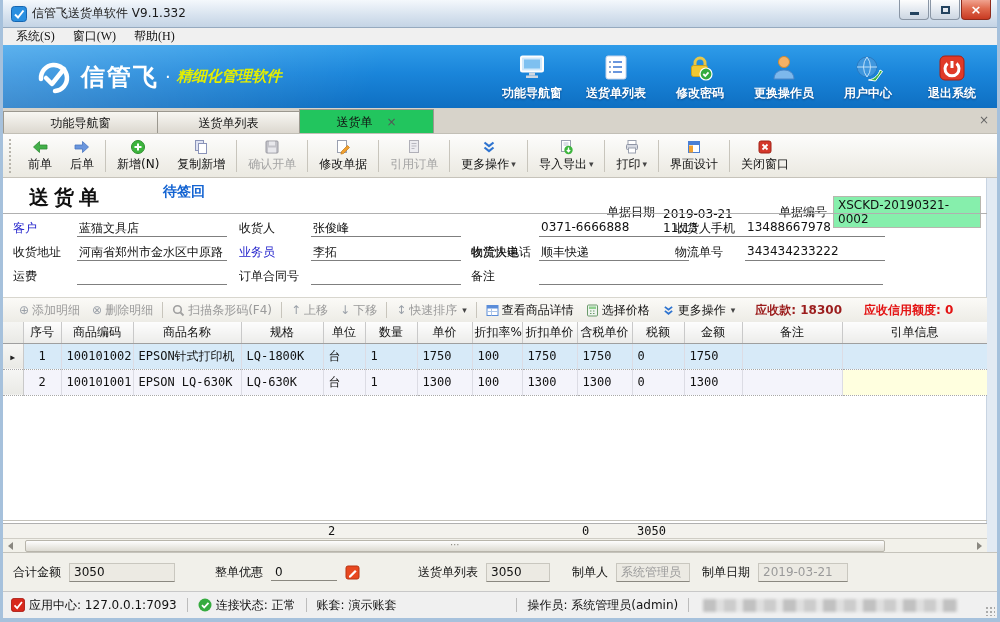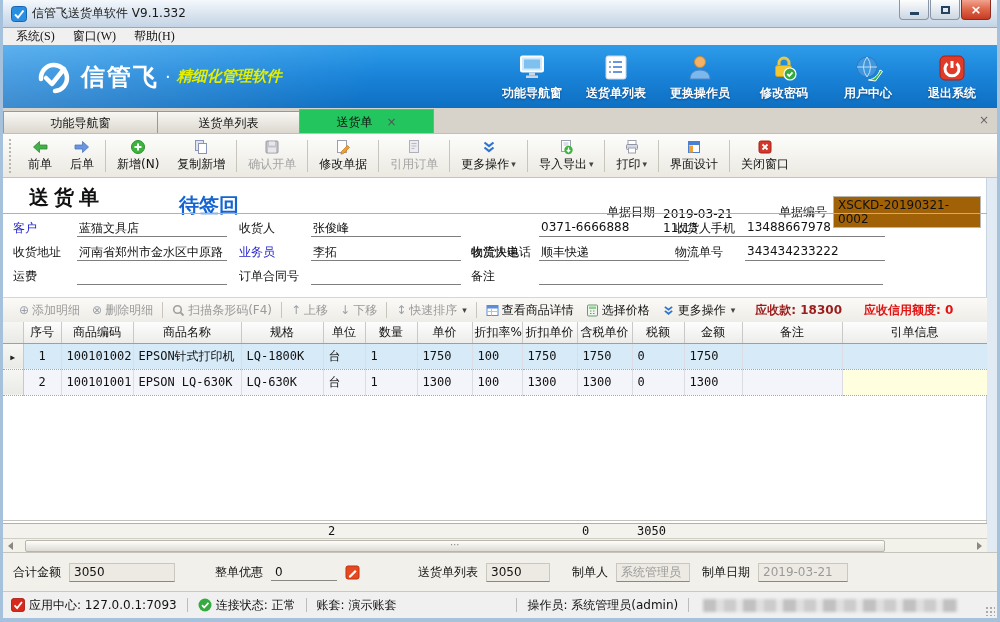--- a/index.html
+++ b/index.html
@@ -50,24 +50,24 @@
   .tb-btn svg{display:block;}
   .tb-btn.disabled{color:#a3a3a3;}
   .tb-caret{color:#444;font-size:9px;margin-left:2px;}
   .tb-sep{width:1px;height:32px;background:#c8c5bc;margin:0 2px;}
   .tb-lab{display:flex;align-items:center;}
   
   .doc{flex:0 0 374px;height:374px;background:#fff;position:relative;}
   .right-gutter{position:absolute;top:0;right:0;width:10px;bottom:0;background:#e2eaf3;border-left:1px solid #c8d4e2;}
   .doc-title{position:absolute;left:26px;top:6px;font-family:"DejaVu Serif","Liberation Serif",serif;
     font-size:20px;font-weight:bold;letter-spacing:5px;}
-  .doc-status{position:absolute;left:160px;top:14px;color:#1464d2;font-weight:bold;font-size:20px;margin-left:16px;}
+  .doc-status{position:absolute;left:160px;top:5px;color:#1464d2;font-weight:bold;font-size:14px;}
   .dh-right{position:absolute;right:16px;top:9px;display:flex;align-items:center;gap:6px;}
   .dh-date{width:108px;border-bottom:1px solid #7f7f7f;padding:0 2px 1px;margin-top:20px;}
-  .dh-no{width:138px;background:#a16207;border:1px solid #b8b6ae;padding:1px 4px;}
+  .dh-no{width:138px;background:#86efac;border:1px solid #b8b6ae;padding:1px 4px;}
   .doc-sep{position:absolute;top:35px;left:0;right:10px;border-top:1px solid #b0b0b0;}
   .fields{position:absolute;top:38px;left:0;right:10px;height:78px;}
   .fl{position:absolute;height:16px;white-space:nowrap;}
   .fl.link{color:#2222cc;}
   .fv{position:absolute;height:16px;border-bottom:1px solid #7f7f7f;padding:0 2px;white-space:nowrap;overflow:hidden;}
   
   .gtb{position:absolute;top:119px;left:0;right:10px;height:24px;background:linear-gradient(#fbfaf7,#edece6);
     border-top:1px solid #d8d6ce;border-bottom:1px solid #c9c7bf;display:flex;align-items:center;padding-left:10px;}
   .g-btn{display:flex;align-items:center;gap:3px;padding:0 6px;cursor:pointer;white-space:nowrap;}
   .g-btn.disabled{color:#9a9a9a;}
@@ -169,33 +169,33 @@
       <div class="bact">
         <svg width="30" height="30" viewBox="0 0 30 30">
             <rect x="5" y="3" width="20" height="23" rx="2" fill="#fff" stroke="#c8d4ea"></rect>
             <path d="M12 9h9M12 14h9M12 19h9" stroke="#6a96dd" stroke-width="2"></path>
             <path d="M8 9h2M8 14h2M8 19h2" stroke="#8aa8d8" stroke-width="2"></path>
           </svg>
         <span>送货单列表</span>
       </div>
       <div class="bact">
         <svg width="30" height="30" viewBox="0 0 30 30">
-            <circle cx="15" cy="9" r="5.5" fill="#f4b266" stroke="#d08a30"></circle>
-            <path d="M5 26c0-6 4.5-9 10-9s10 3 10 9z" fill="#7db8ec" stroke="#4a86c8"></path>
-          </svg>
-        <span>更换操作员</span>
-      </div>
-      <div class="bact">
-        <svg width="30" height="30" viewBox="0 0 30 30">
             <path d="M10 14v-4a5 5 0 0 1 10 0v4" fill="none" stroke="#e8c84a" stroke-width="3"></path>
             <rect x="6.5" y="12.5" width="16" height="11" rx="2" fill="#f2c832" stroke="#caa21e"></rect>
             <circle cx="21" cy="21" r="6" fill="#35ab3f" stroke="#fff" stroke-width="1.2"></circle>
             <path d="M18.3 21l2 2 3.2-3.6" stroke="#fff" stroke-width="1.8" fill="none"></path>
           </svg>
         <span>修改密码</span>
+      </div>
+      <div class="bact">
+        <svg width="30" height="30" viewBox="0 0 30 30">
+            <circle cx="15" cy="9" r="5.5" fill="#f4b266" stroke="#d08a30"></circle>
+            <path d="M5 26c0-6 4.5-9 10-9s10 3 10 9z" fill="#7db8ec" stroke="#4a86c8"></path>
+          </svg>
+        <span>更换操作员</span>
       </div>
       <div class="bact">
         <svg width="30" height="30" viewBox="0 0 30 30">
             <circle cx="14" cy="14" r="10" fill="#3f96dd" stroke="#2a7ac0"></circle>
             <path d="M4 14h20M14 4a16 16 0 0 1 0 20M14 4a16 16 0 0 0 0 20" fill="none" stroke="#bfe0f8"></path>
             <path d="M15.5 27c6-1 10-5 11.5-10l2.5 1.5-7 9.5z" fill="#3db53d" stroke="#fff" stroke-width="1"></path>
           </svg>
         <span>用户中心</span>
       </div>
       <div class="bact">

